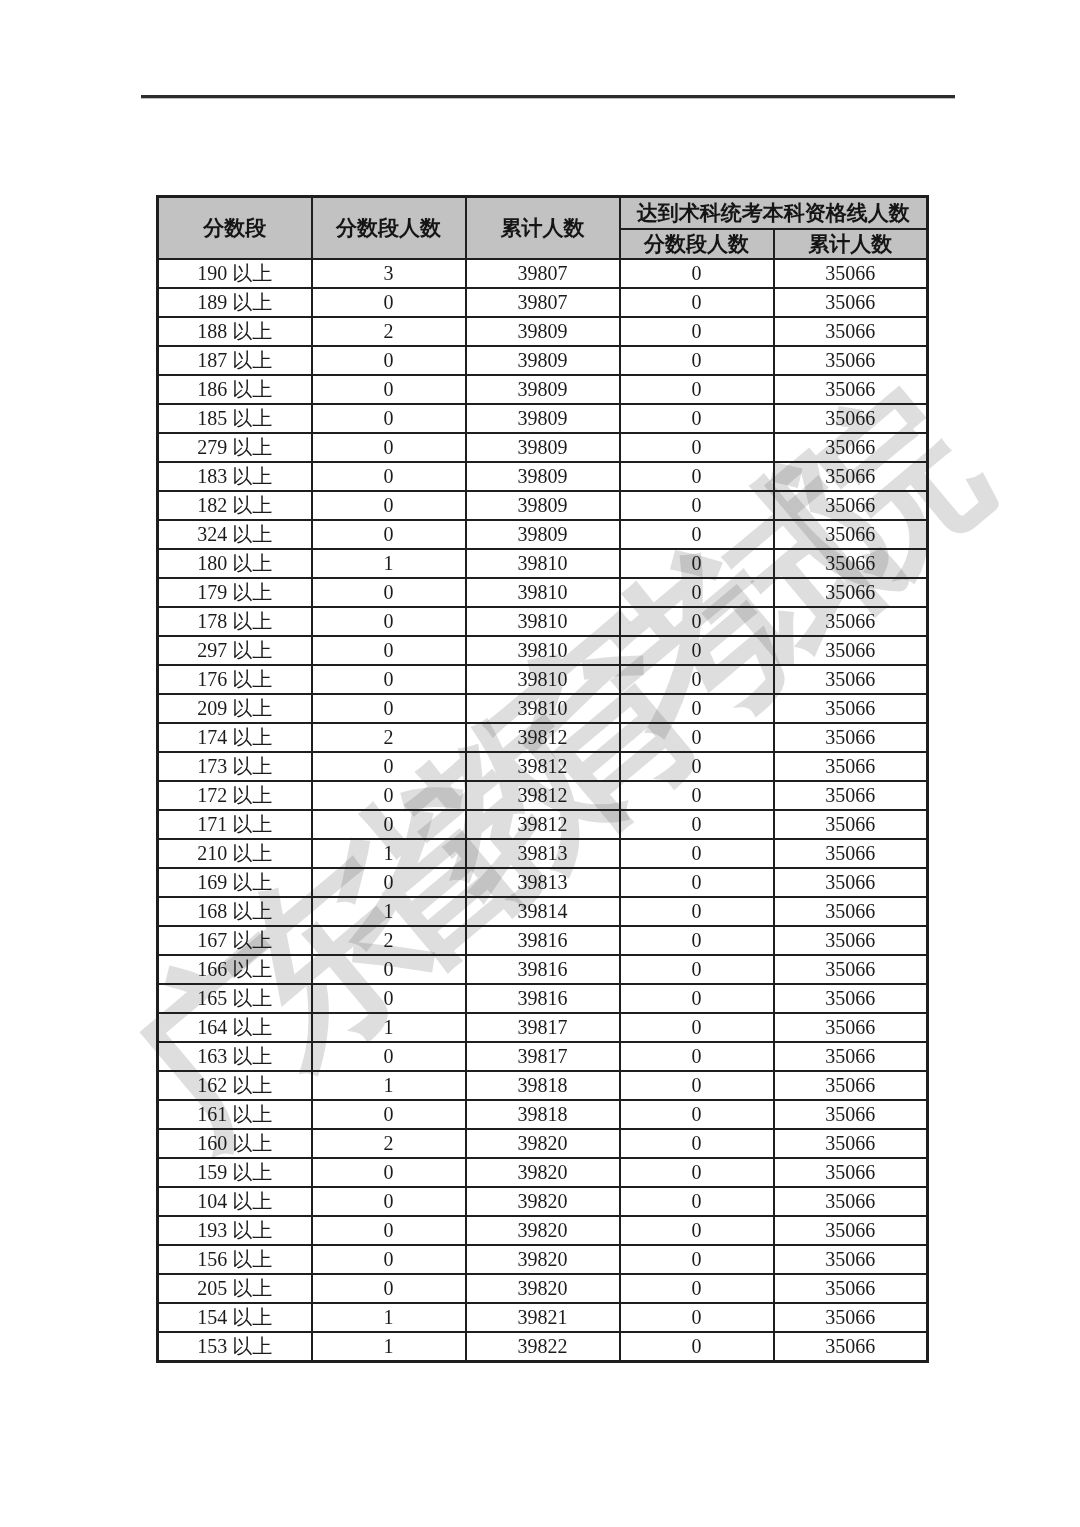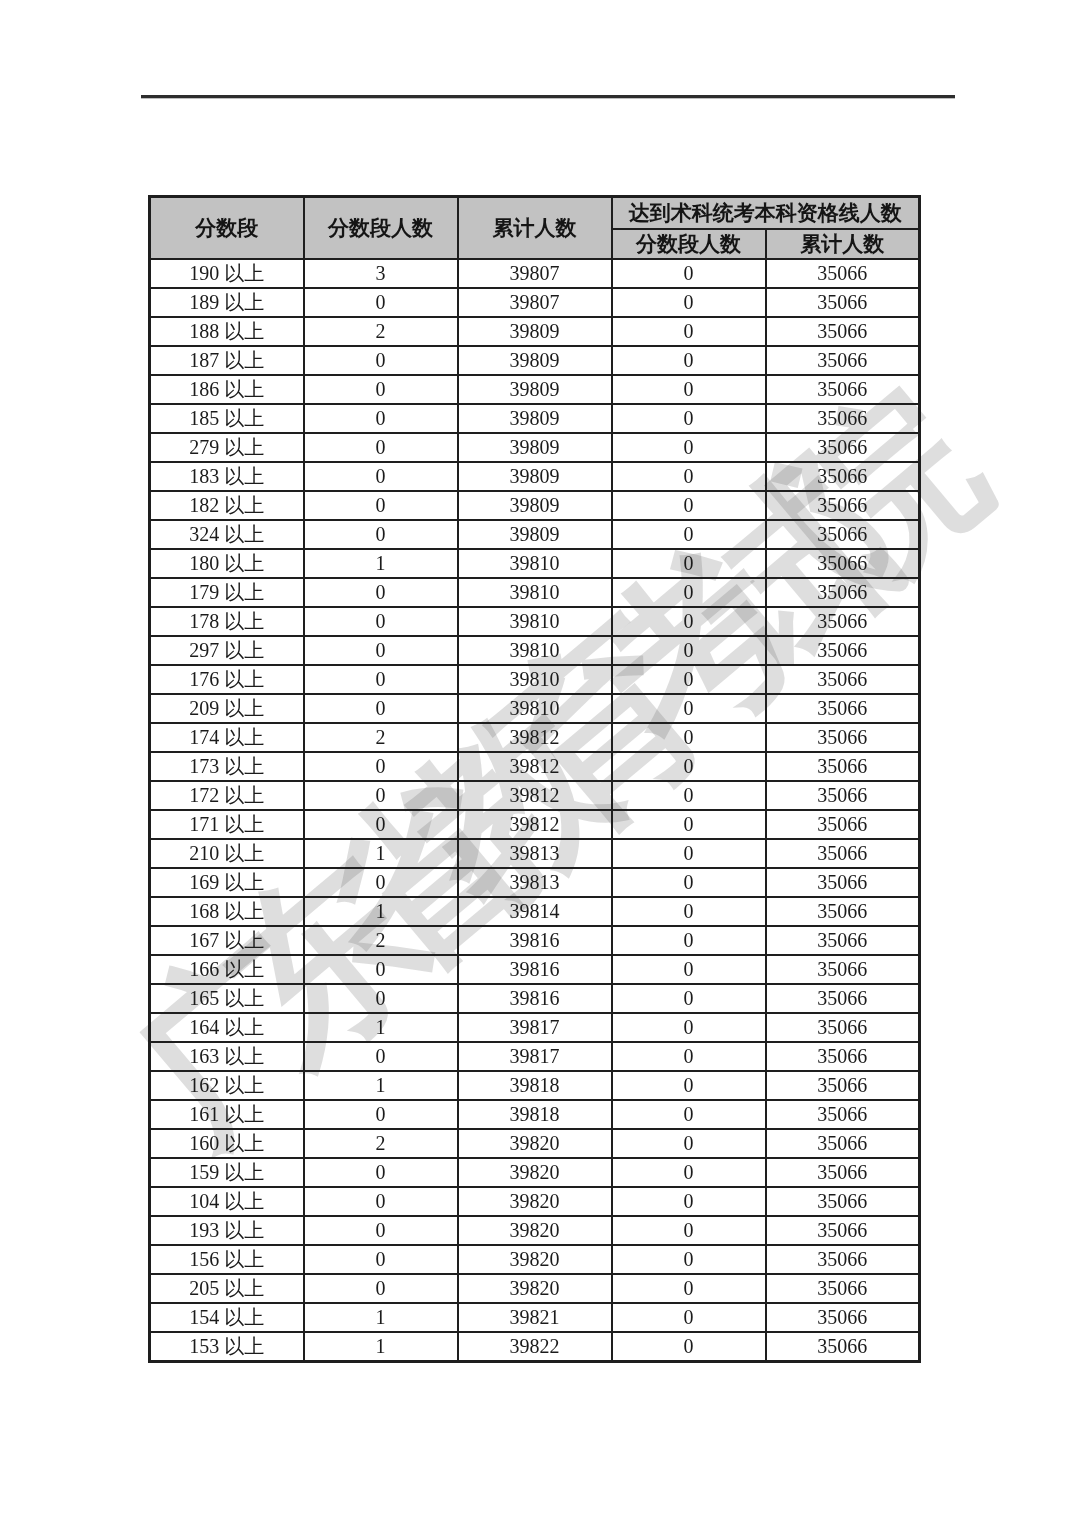--- a/index.html
+++ b/index.html
@@ -36,21 +36,21 @@
     letter-spacing: -64px;
     line-height: 185px;
     color: var(--watermark-color, rgba(70,70,70,0.18));
     transform: rotate(-40deg);
     z-index: 0;
     pointer-events: none;
     font-family: "DejaVu Serif", "Liberation Serif", serif;
   }
   table.score-table {
     position: absolute;
-    left: 148px;
+    left: 156px;
     top: 195px;
     width: 770px;
     table-layout: fixed;
     border-collapse: collapse;
     z-index: 1;
     background: transparent;
     border: 3px solid var(--border-color, #1e1e1e);
   }
   .score-table th, .score-table td {
     border: 2px solid var(--border-color, #1e1e1e);

